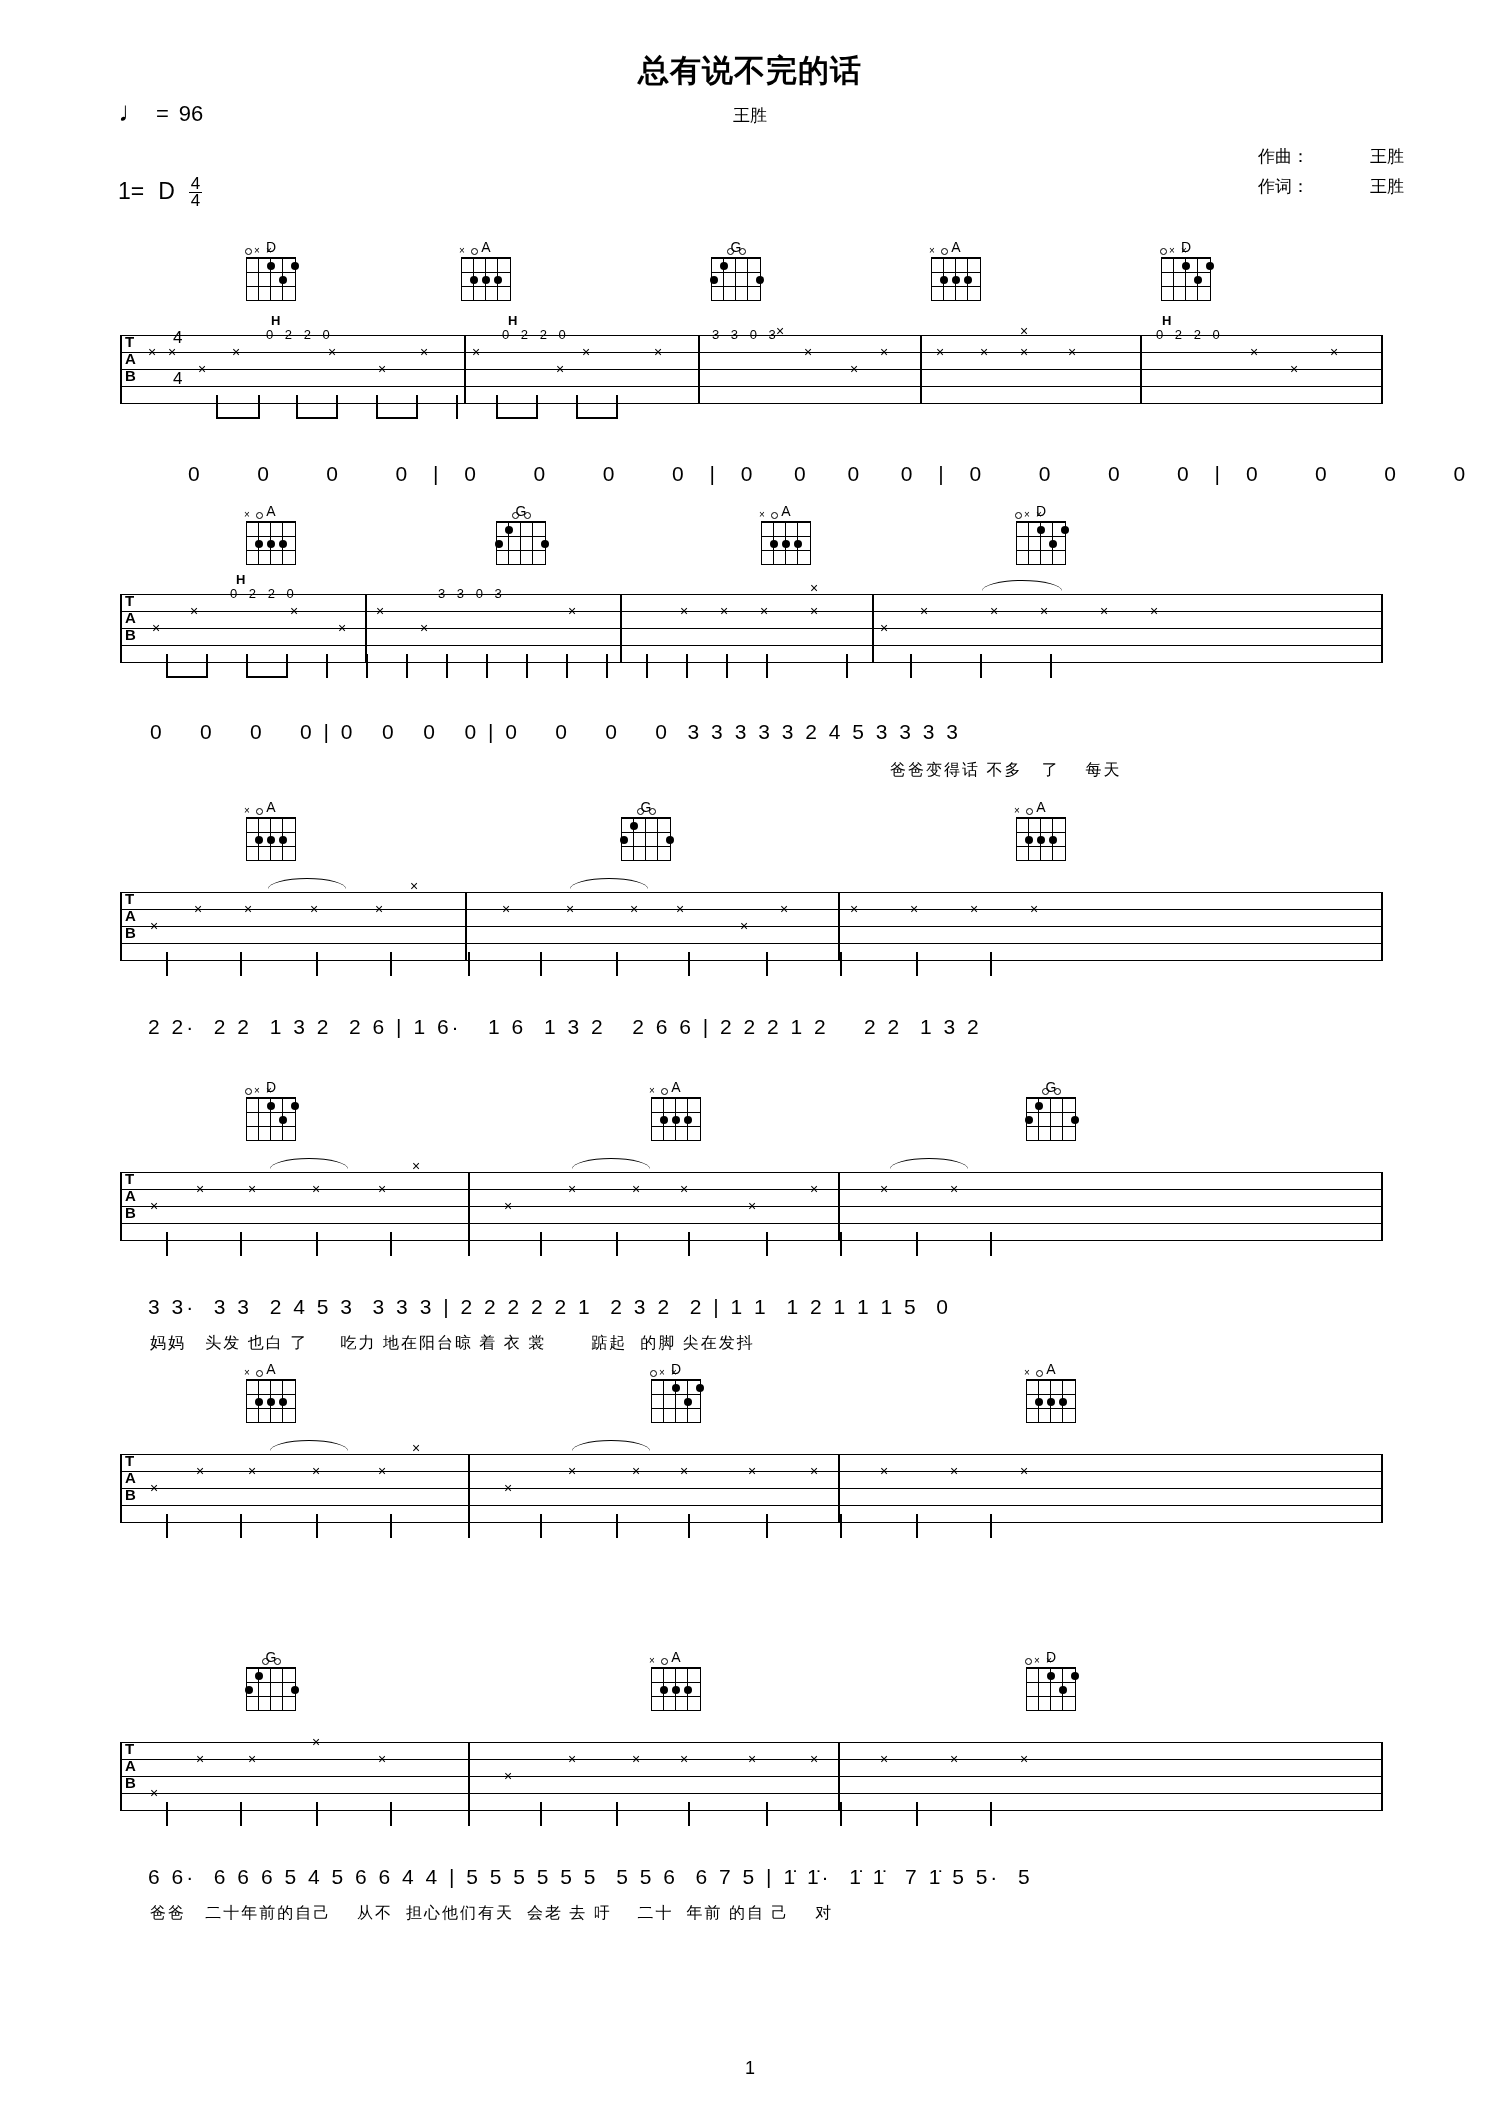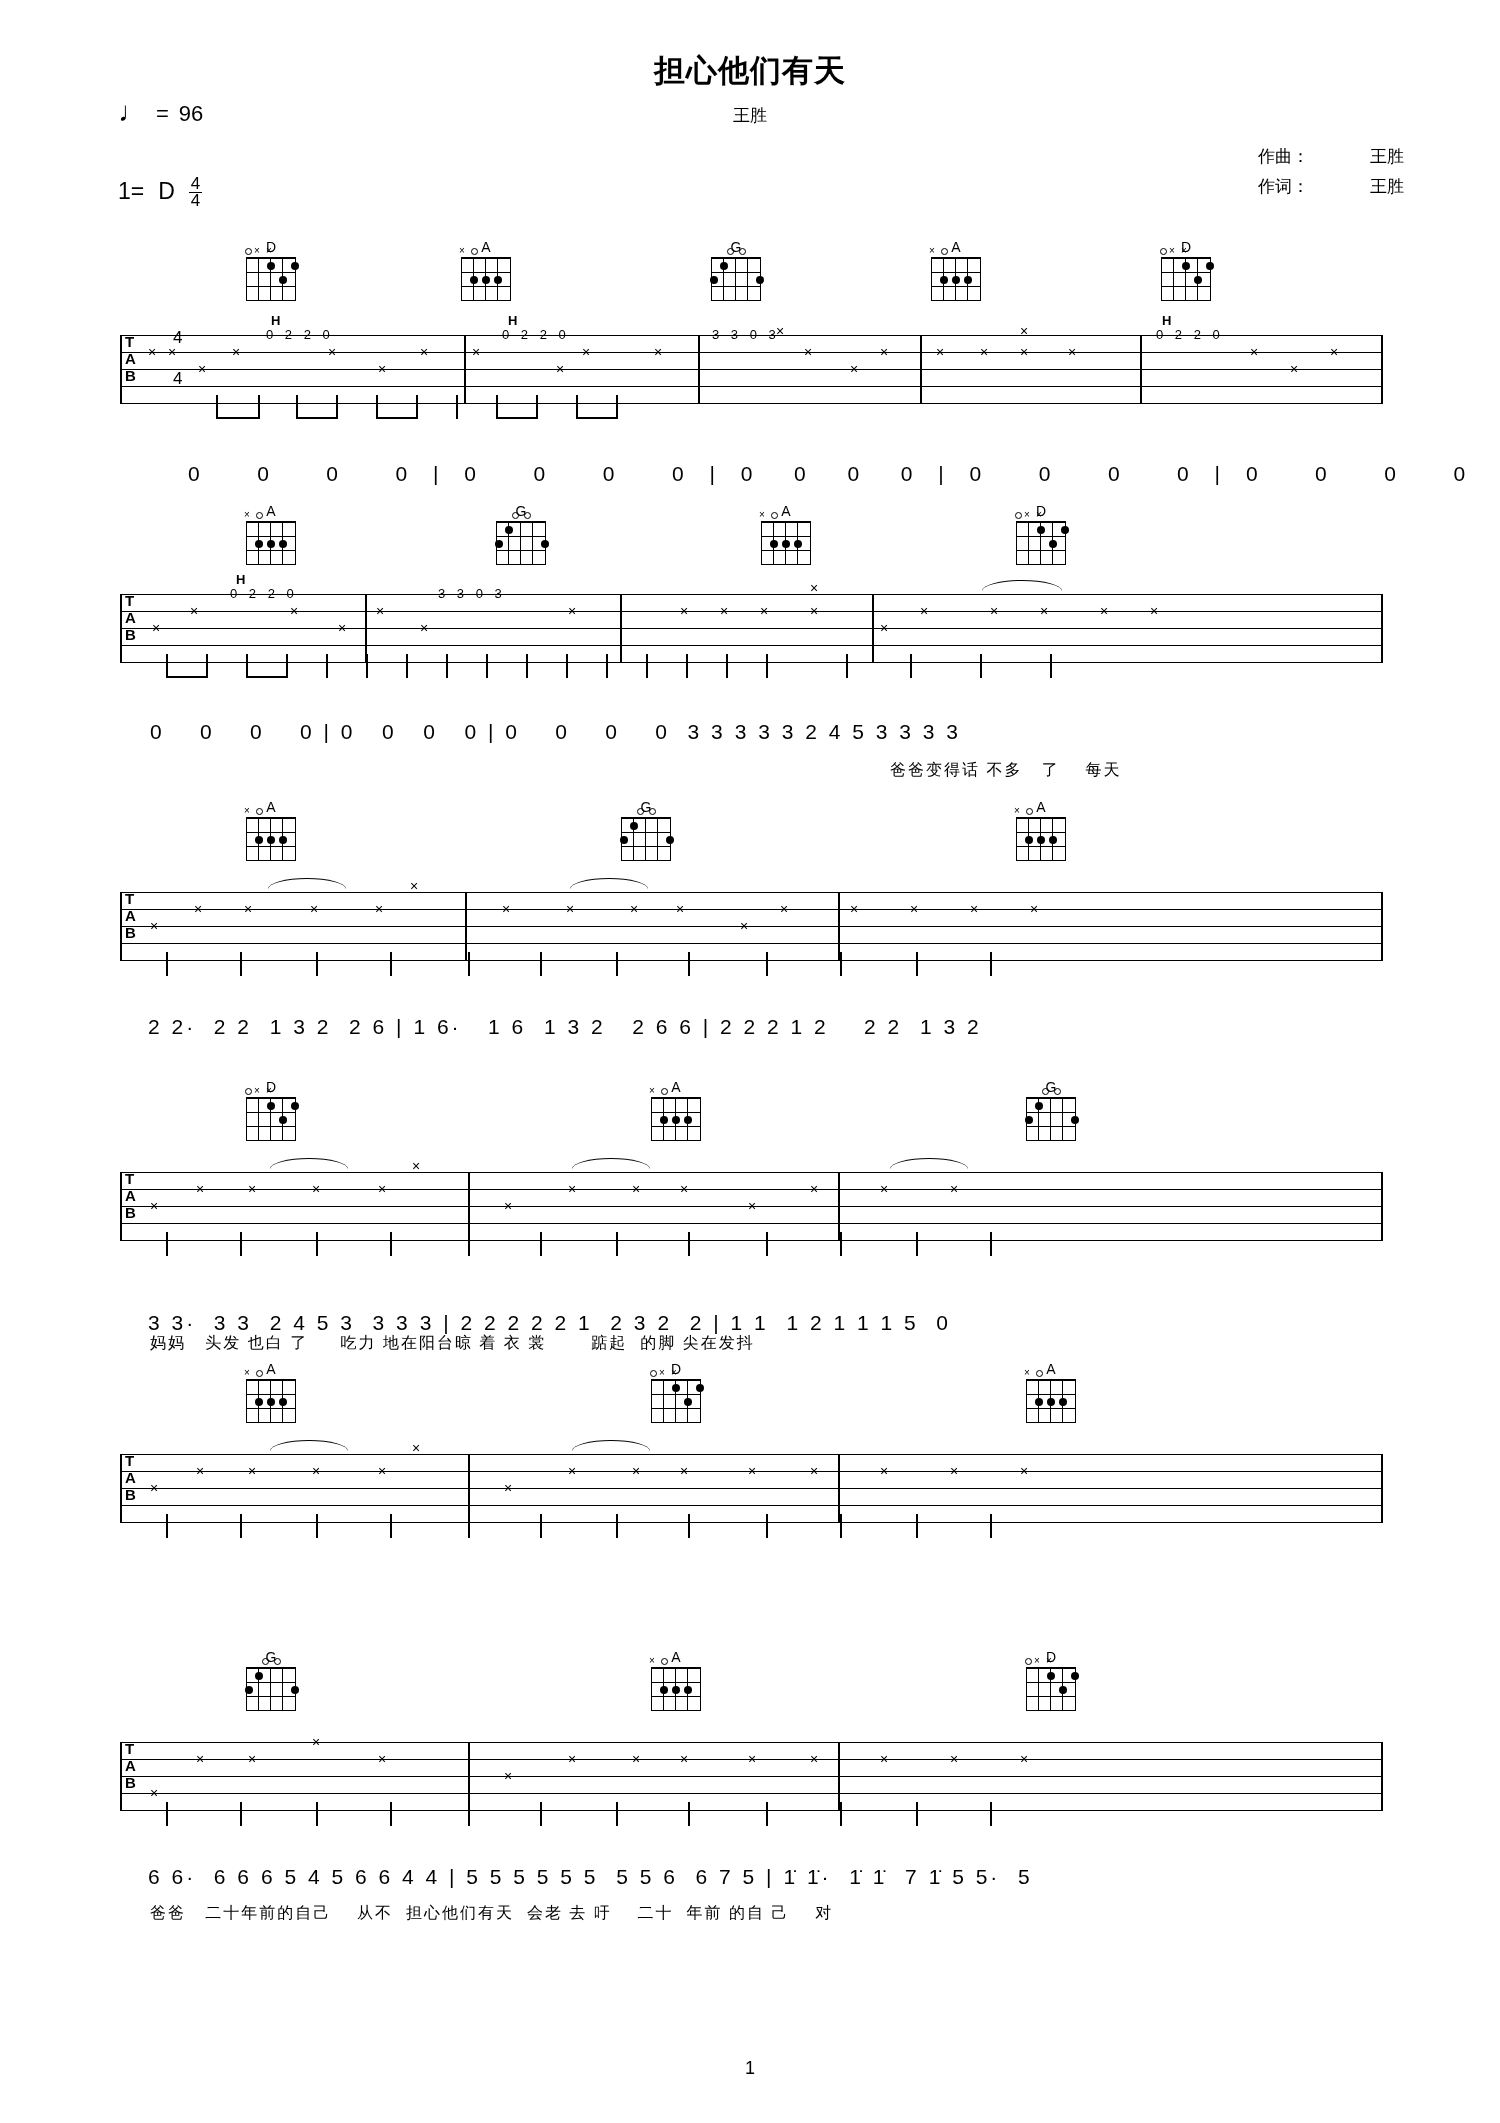--- a/index.html
+++ b/index.html
@@ -54,21 +54,21 @@
   
   .numrow{position:absolute;font-size:21px;letter-spacing:0;white-space:pre;}
   .lyricrow{position:absolute;font-size:16px;white-space:pre;}
   .pagenum{position:absolute;bottom:44px;left:0;width:1500px;text-align:center;font-size:18px;}
 </style>
 </head>
 <body>
 
 <div class="sheet">
 
-  <div class="title">担心他们有天</div>
+  <div class="title">总有说不完的话</div>
   <div class="composer-sub">王胜</div>
 
   <div class="credits">
     <div><span class="lbl">作曲：</span><span class="val">王胜</span></div>
     <div><span class="lbl">作词：</span><span class="val">王胜</span></div>
   </div>
 
   <div class="tempo">
     <span class="note">♩</span>
     <span>=</span>
@@ -547,21 +547,21 @@
       <span class="stem" style="left:348px;top:60px;height:24px;"></span>
         <span class="stem" style="left:420px;top:60px;height:24px;"></span>
       <span class="stem" style="left:496px;top:60px;height:24px;"></span>
         <span class="stem" style="left:568px;top:60px;height:24px;"></span>
       <span class="stem" style="left:646px;top:60px;height:24px;"></span>
         <span class="stem" style="left:720px;top:60px;height:24px;"></span>
       <span class="stem" style="left:796px;top:60px;height:24px;"></span>
         <span class="stem" style="left:870px;top:60px;height:24px;"></span>
     </div>
 
-    <div class="numrow" style="left:148px;top:205px;letter-spacing:3px;margin-top:16px;">3 3·  3 3  2 4 5 3  3 3 3 | 2 2 2 2 2 1  2 3 2  2 | 1 1  1 2 1 1 1 5  0</div>
+    <div class="numrow" style="left:148px;top:205px;letter-spacing:3px;">3 3·  3 3  2 4 5 3  3 3 3 | 2 2 2 2 2 1  2 3 2  2 | 1 1  1 2 1 1 1 5  0</div>
     <div class="lyricrow" style="left:150px;top:243px;letter-spacing:2px;">妈妈   头发 也白 了     吃力 地在阳台晾 着 衣 裳       踮起  的脚 尖在发抖</div>
   </div>
 
   <div class="system" style="top:1372px;height:200px;">
     <div class="chord" style="left:240px;top:-10px;">
       <div class="nm">A</div>
       <div class="grid">
           <i class="vl" style="left:11px"></i>
           <i class="vl" style="left:23px"></i>
           <i class="vl" style="left:35px"></i>

